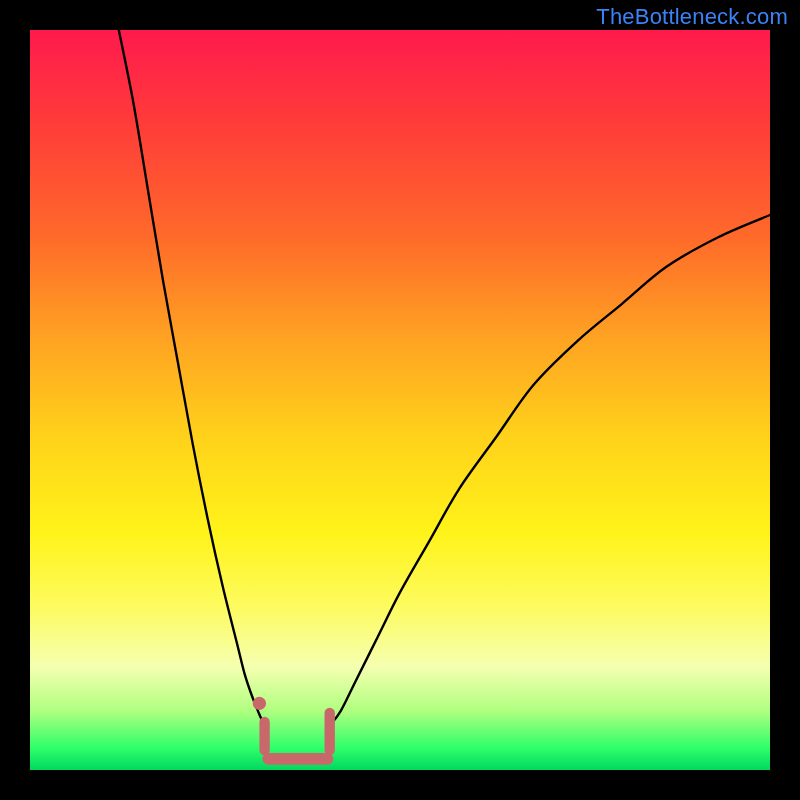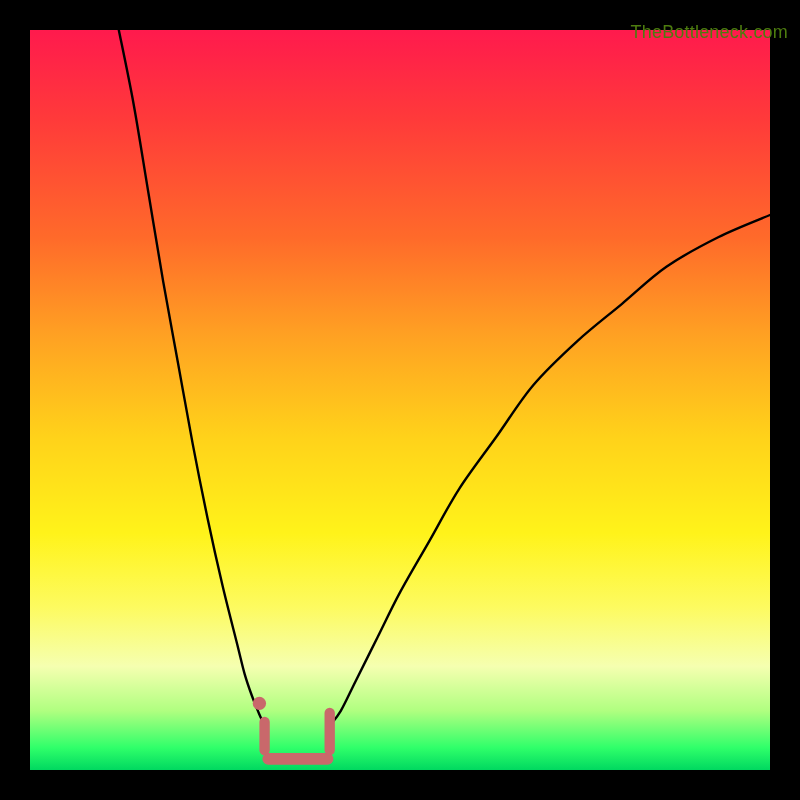--- a/index.html
+++ b/index.html
@@ -26,24 +26,24 @@
       #fff31a 68%,
       #fdfb60 78%,
       #f5ffb0 86%,
       #b0ff80 92%,
       #2fff6a 97%,
       #00d860 100%
     );
   }
   .watermark {
     position: absolute;
-    top: 22px;
+    top: 4px;
     right: 12px;
-    color: #4d7c0f;
-    font-size: 18px;
+    color: #3b82f6;
+    font-size: 22px;
     font-weight: 500;
     letter-spacing: 0.2px;
     user-select: none;
   }
   svg.plot {
     position: absolute;
     left: 0;
     top: 0;
     width: 740px;
     height: 740px;

